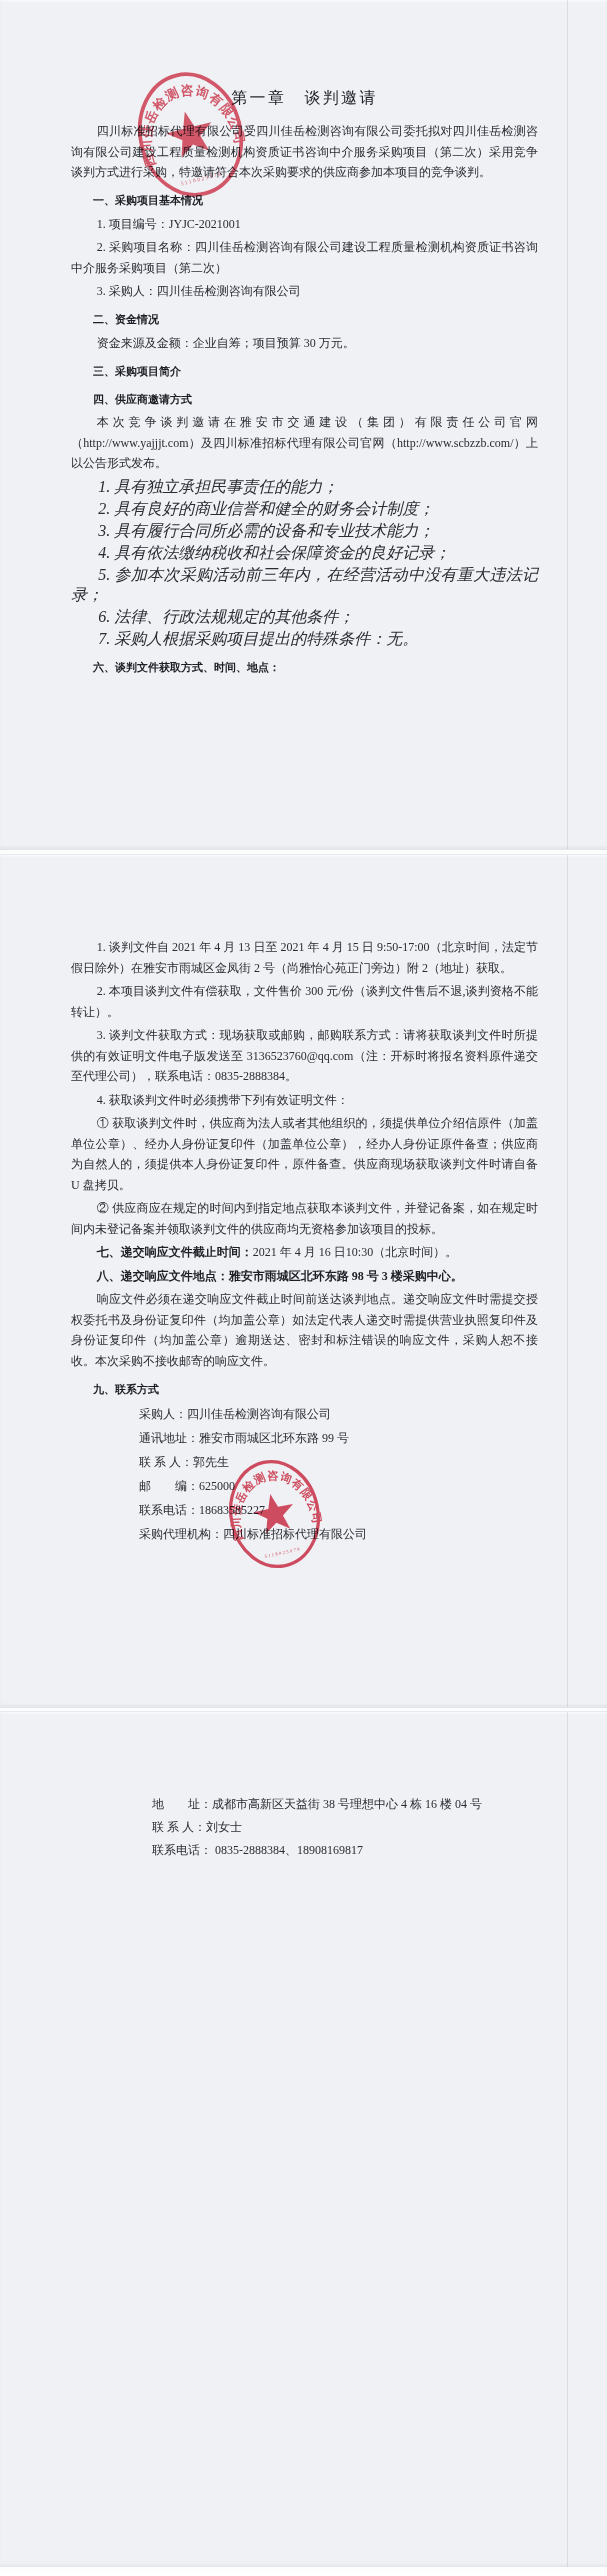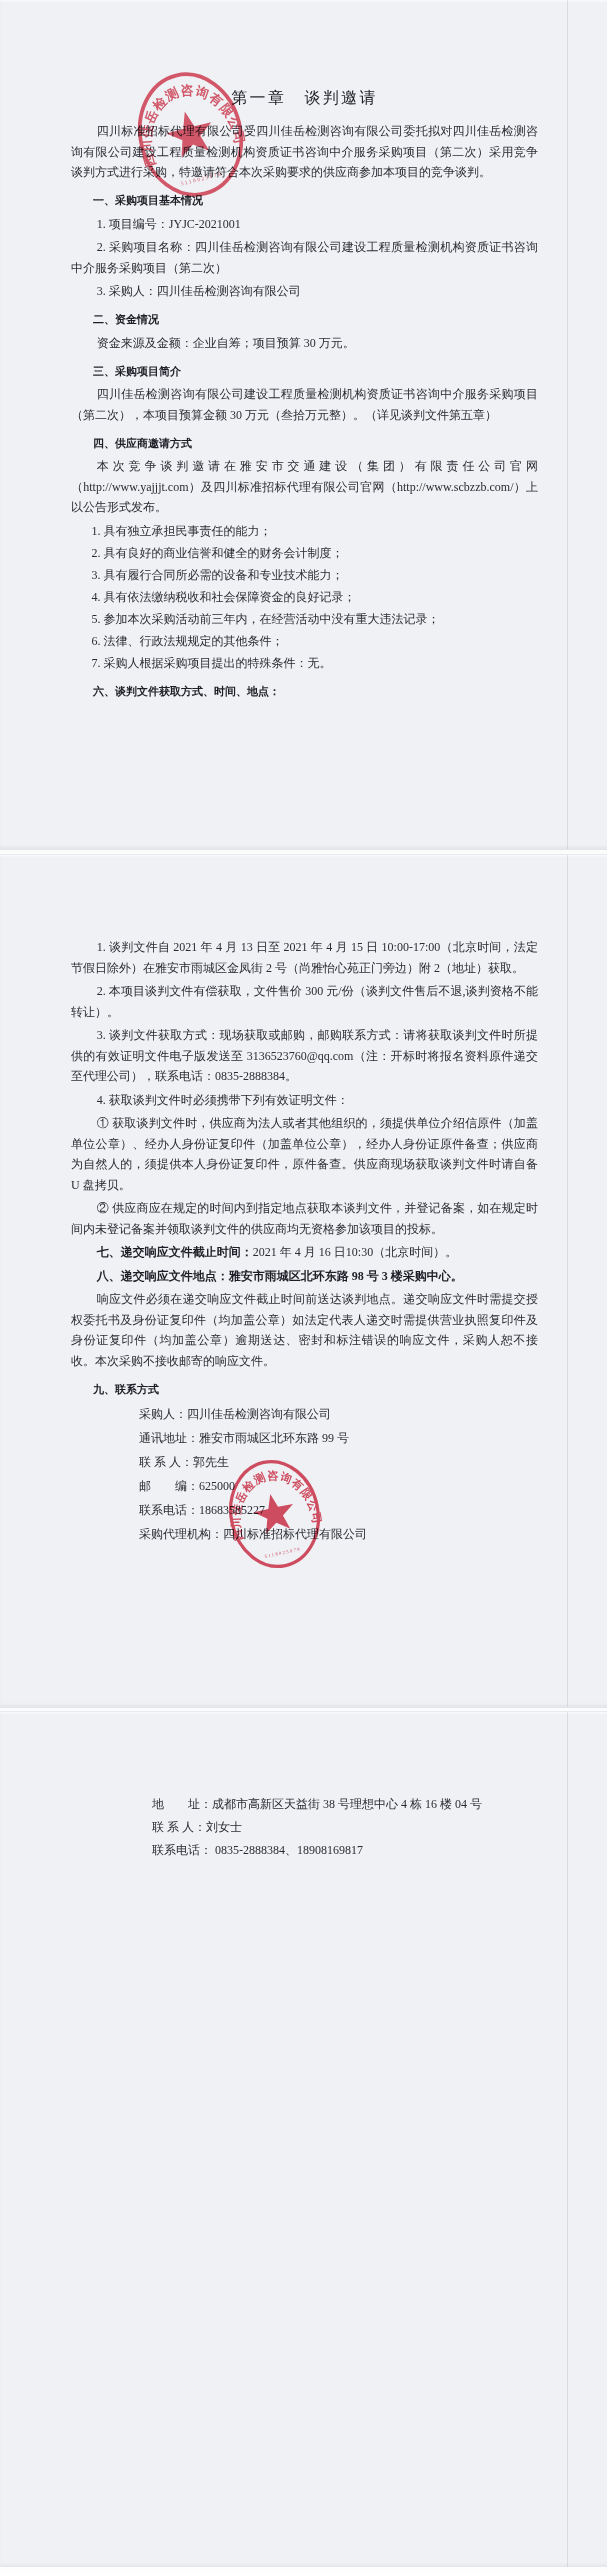--- a/index.html
+++ b/index.html
@@ -59,24 +59,25 @@
   .h2{
     margin:7.6px 0 3px 0;
     font-size:11px;
     line-height:20.5px;
     font-weight:bold;
     color:#1e1e26;
     text-indent:2em;
   }
   .list-item{
     margin:1.5px 0;
-    font-size:12px;
+    font-size:16px;
     line-height:20.5px;
     text-indent:1.7em;
     text-align:justify;
+    font-style:italic;
   }
   .contact-line{
     margin:0;
     font-size:12px;
     line-height:24px;
     margin-left:68px;
   }
   .page-3 .contact-line{line-height:23px;margin-left:81px;}
   .page-2-body{padding-top:79px;}
   .page-3-body{padding-top:81px;}
@@ -129,21 +130,20 @@
 
     <div class="h2">一、采购项目基本情况</div>
     <p class="para">1. 项目编号：JYJC-2021001</p>
     <p class="para">2. 采购项目名称：四川佳岳检测咨询有限公司建设工程质量检测机构资质证书咨询中介服务采购项目（第二次）</p>
     <p class="para">3. 采购人：四川佳岳检测咨询有限公司</p>
 
     <div class="h2">二、资金情况</div>
     <p class="para">资金来源及金额：企业自筹；项目预算 30 万元。</p>
 
     <div class="h2">三、采购项目简介</div>
-    <p class="para">四川佳岳检测咨询有限公司建设工程质量检测机构资质证书咨询中介服务采购项目（第二次），本项目预算金额 30 万元（叁拾万元整）。（详见谈判文件第五章）</p>
 
     <div class="h2">四、供应商邀请方式</div>
     <p class="para">本次竞争谈判邀请在雅安市交通建设（集团）有限责任公司官网（http://www.yajjjt.com）及四川标准招标代理有限公司官网（http://www.scbzzb.com/）上以公告形式发布。</p>
 
     <p class="list-item">1. 具有独立承担民事责任的能力；</p>
     <p class="list-item">2. 具有良好的商业信誉和健全的财务会计制度；</p>
     <p class="list-item">3. 具有履行合同所必需的设备和专业技术能力；</p>
     <p class="list-item">4. 具有依法缴纳税收和社会保障资金的良好记录；</p>
     <p class="list-item">5. 参加本次采购活动前三年内，在经营活动中没有重大违法记录；</p>
     <p class="list-item">6. 法律、行政法规规定的其他条件；</p>
@@ -164,21 +164,21 @@
         <ellipse cx="100" cy="120" rx="93" ry="113" fill="none" stroke="currentColor" stroke-width="7"></ellipse>
         <polygon fill="currentColor" points="100,76 110.6,106.6 143.1,107.2 117.1,126.7 126.6,157.7 100,139 73.4,157.7 82.9,126.7 56.9,107.2 89.4,106.6"></polygon>
         <text font-size="24" font-weight="bold" fill="currentColor" letter-spacing="2">
           <textPath href="#sealArc2" startOffset="50%" text-anchor="middle">四川佳岳检测咨询有限公司</textPath>
         </text>
         <text x="100" y="208" font-size="10" text-anchor="middle" fill="currentColor" letter-spacing="3">5118025079</text>
       </svg>
     </div>
 
     <div class="page-2-body">
-      <p class="para"><span>1. 谈判文件自 </span><span class="u">2021 年 4 月 13 日至 2021 年 4 月 15 日</span><span> 10:00-17:00（北京时间，法定节假日除外）在雅安市雨城区金凤街 2 号（尚雅怡心苑正门旁边）附 2（地址）获取。</span></p>
+      <p class="para"><span>1. 谈判文件自 </span><span class="u">2021 年 4 月 13 日至 2021 年 4 月 15 日</span><span> 9:50-17:00（北京时间，法定节假日除外）在雅安市雨城区金凤街 2 号（尚雅怡心苑正门旁边）附 2（地址）获取。</span></p>
       <p class="para">2. 本项目谈判文件有偿获取，文件售价 300 元/份（谈判文件售后不退,谈判资格不能转让）。</p>
       <p class="para">3. 谈判文件获取方式：现场获取或邮购，邮购联系方式：请将获取谈判文件时所提供的有效证明文件电子版发送至 3136523760@qq.com（注：开标时将报名资料原件递交至代理公司），联系电话：0835-2888384。</p>
       <p class="para">4. 获取谈判文件时必须携带下列有效证明文件：</p>
       <p class="para">① 获取谈判文件时，供应商为法人或者其他组织的，须提供单位介绍信原件（加盖单位公章）、经办人身份证复印件（加盖单位公章），经办人身份证原件备查；供应商为自然人的，须提供本人身份证复印件，原件备查。供应商现场获取谈判文件时请自备 U 盘拷贝。</p>
       <p class="para">② 供应商应在规定的时间内到指定地点获取本谈判文件，并登记备案，如在规定时间内未登记备案并领取谈判文件的供应商均无资格参加该项目的投标。</p>
 
       <p class="para"><span class="b">七、递交响应文件截止时间：</span><span class="u">2021 年 4 月 16 日</span><span>10:30（北京时间）。</span></p>
       <p class="para"><span class="b">八、递交响应文件地点：雅安市雨城区北环东路 98 号 3 楼采购中心。</span></p>
 
       <p class="para">响应文件必须在递交响应文件截止时间前送达谈判地点。递交响应文件时需提交授权委托书及身份证复印件（均加盖公章）如法定代表人递交时需提供营业执照复印件及身份证复印件（均加盖公章）逾期送达、密封和标注错误的响应文件，采购人恕不接收。本次采购不接收邮寄的响应文件。</p>

